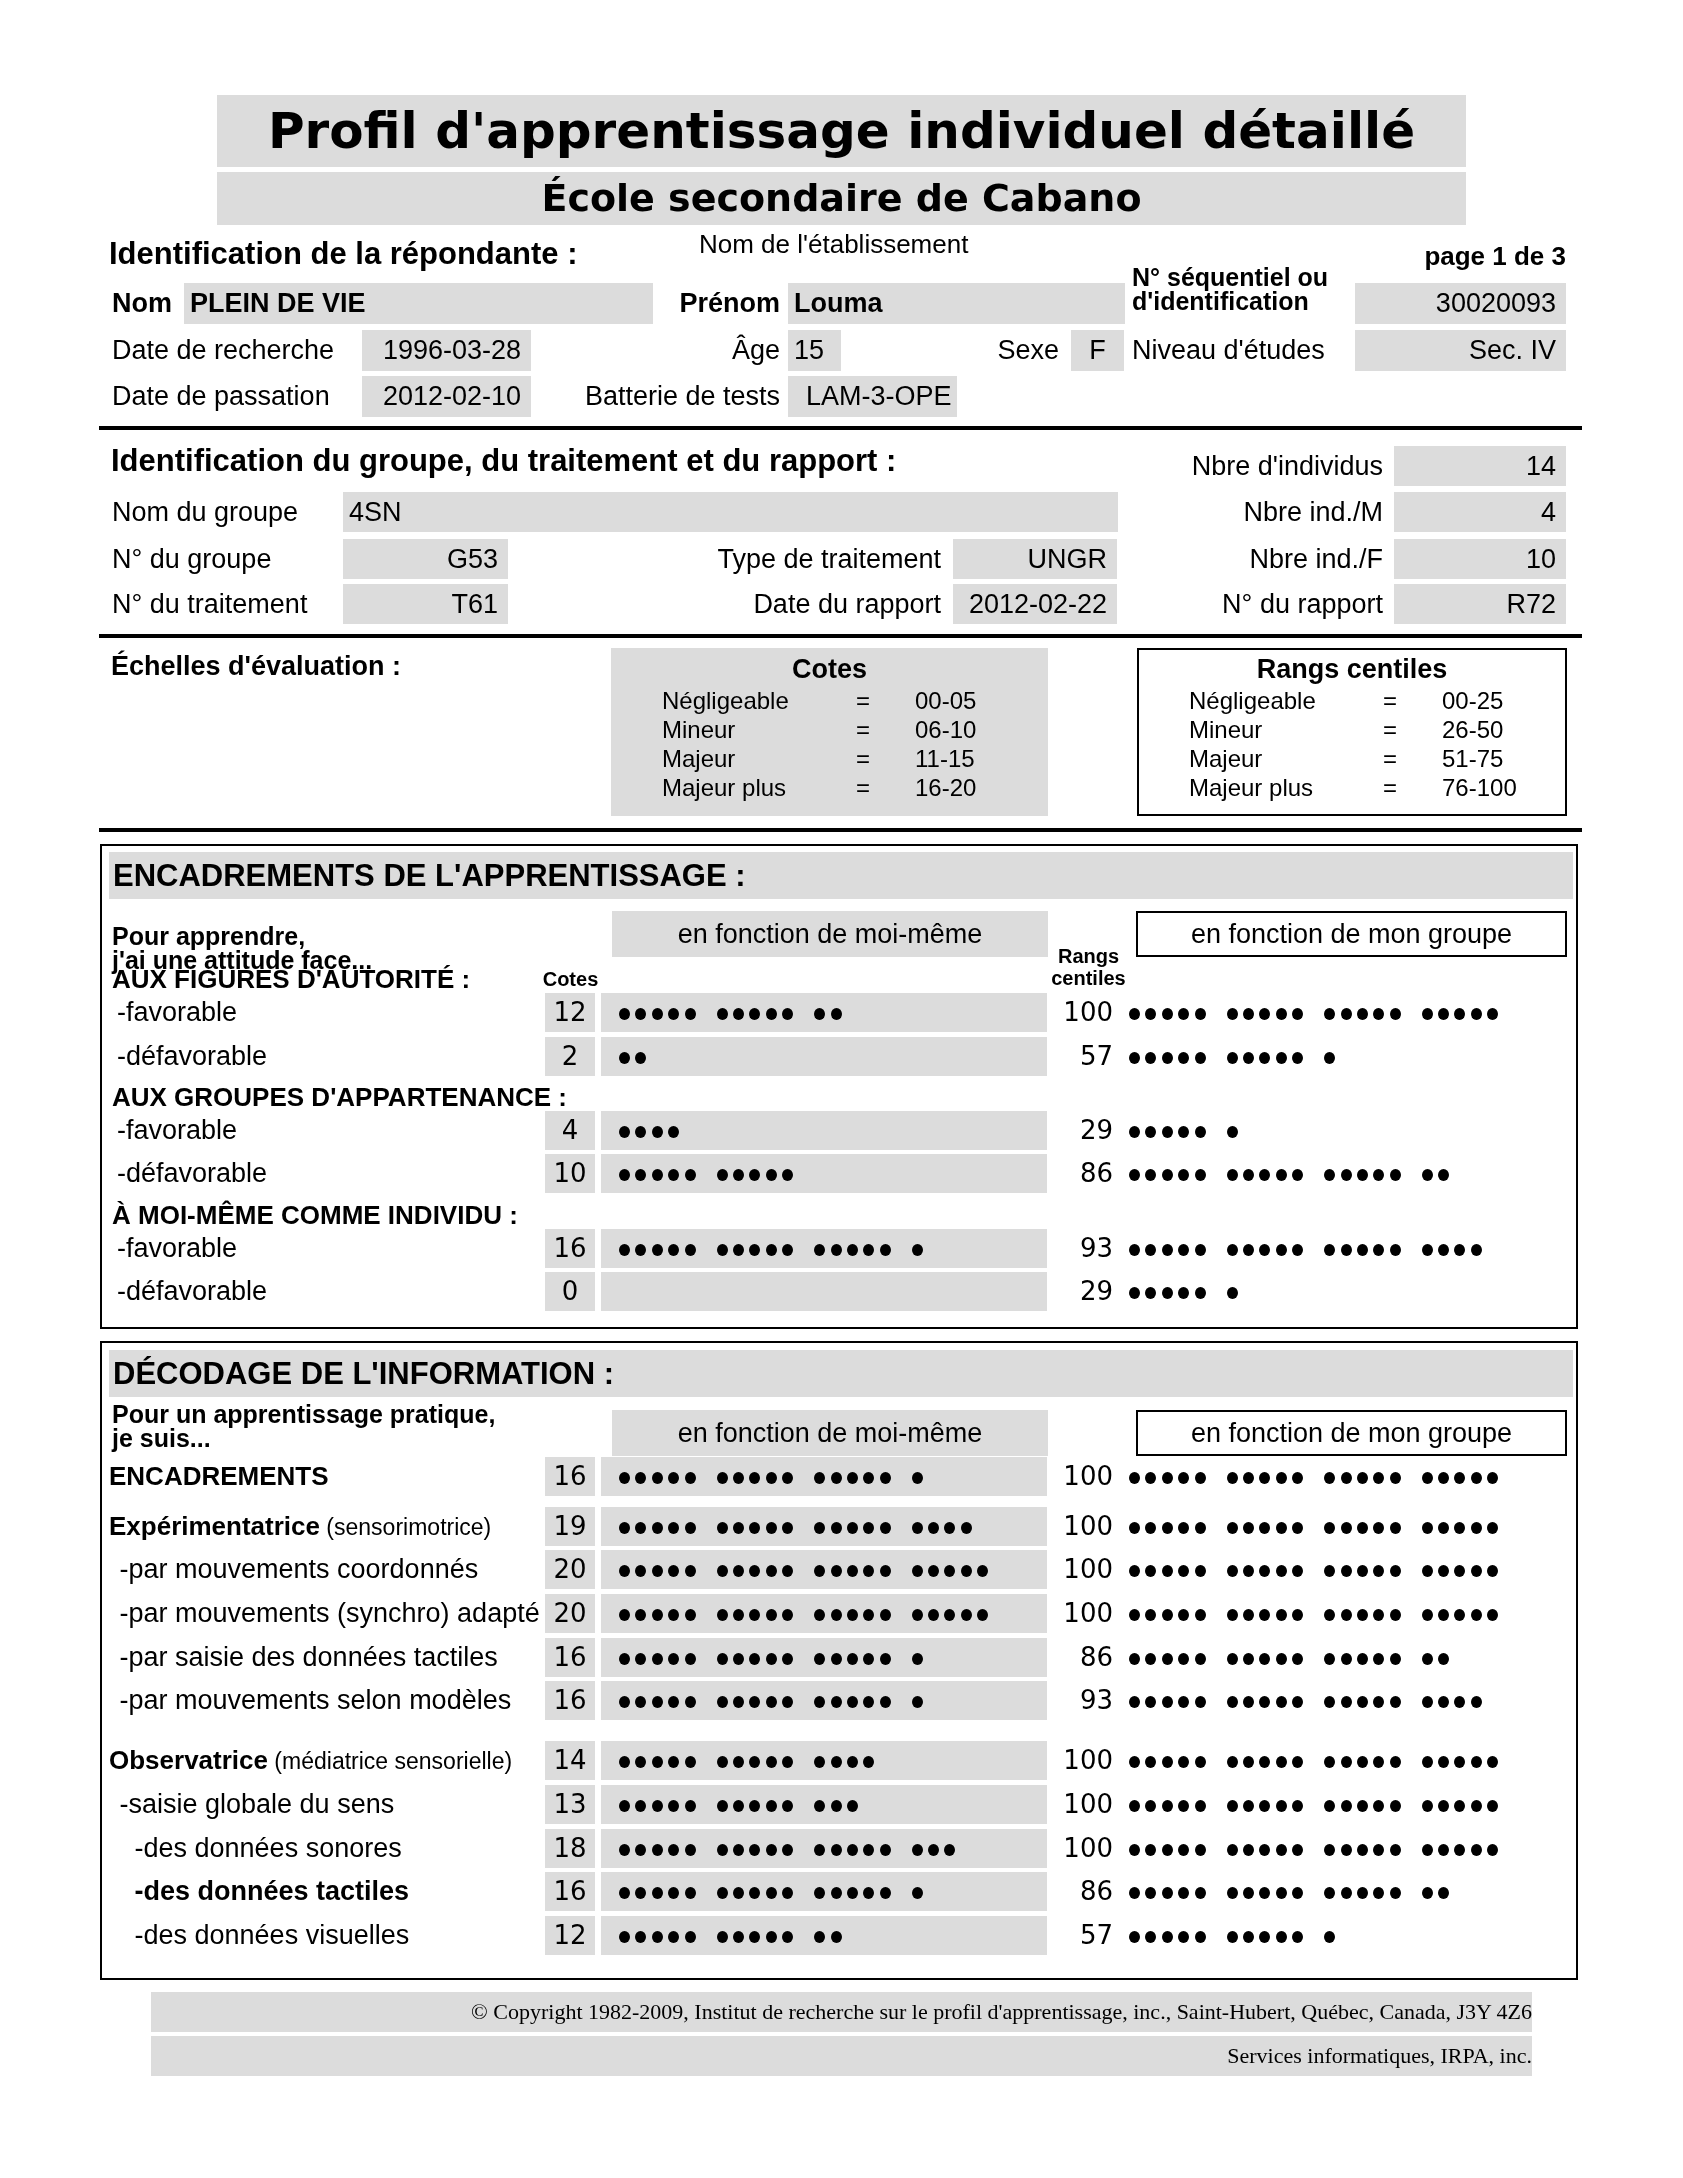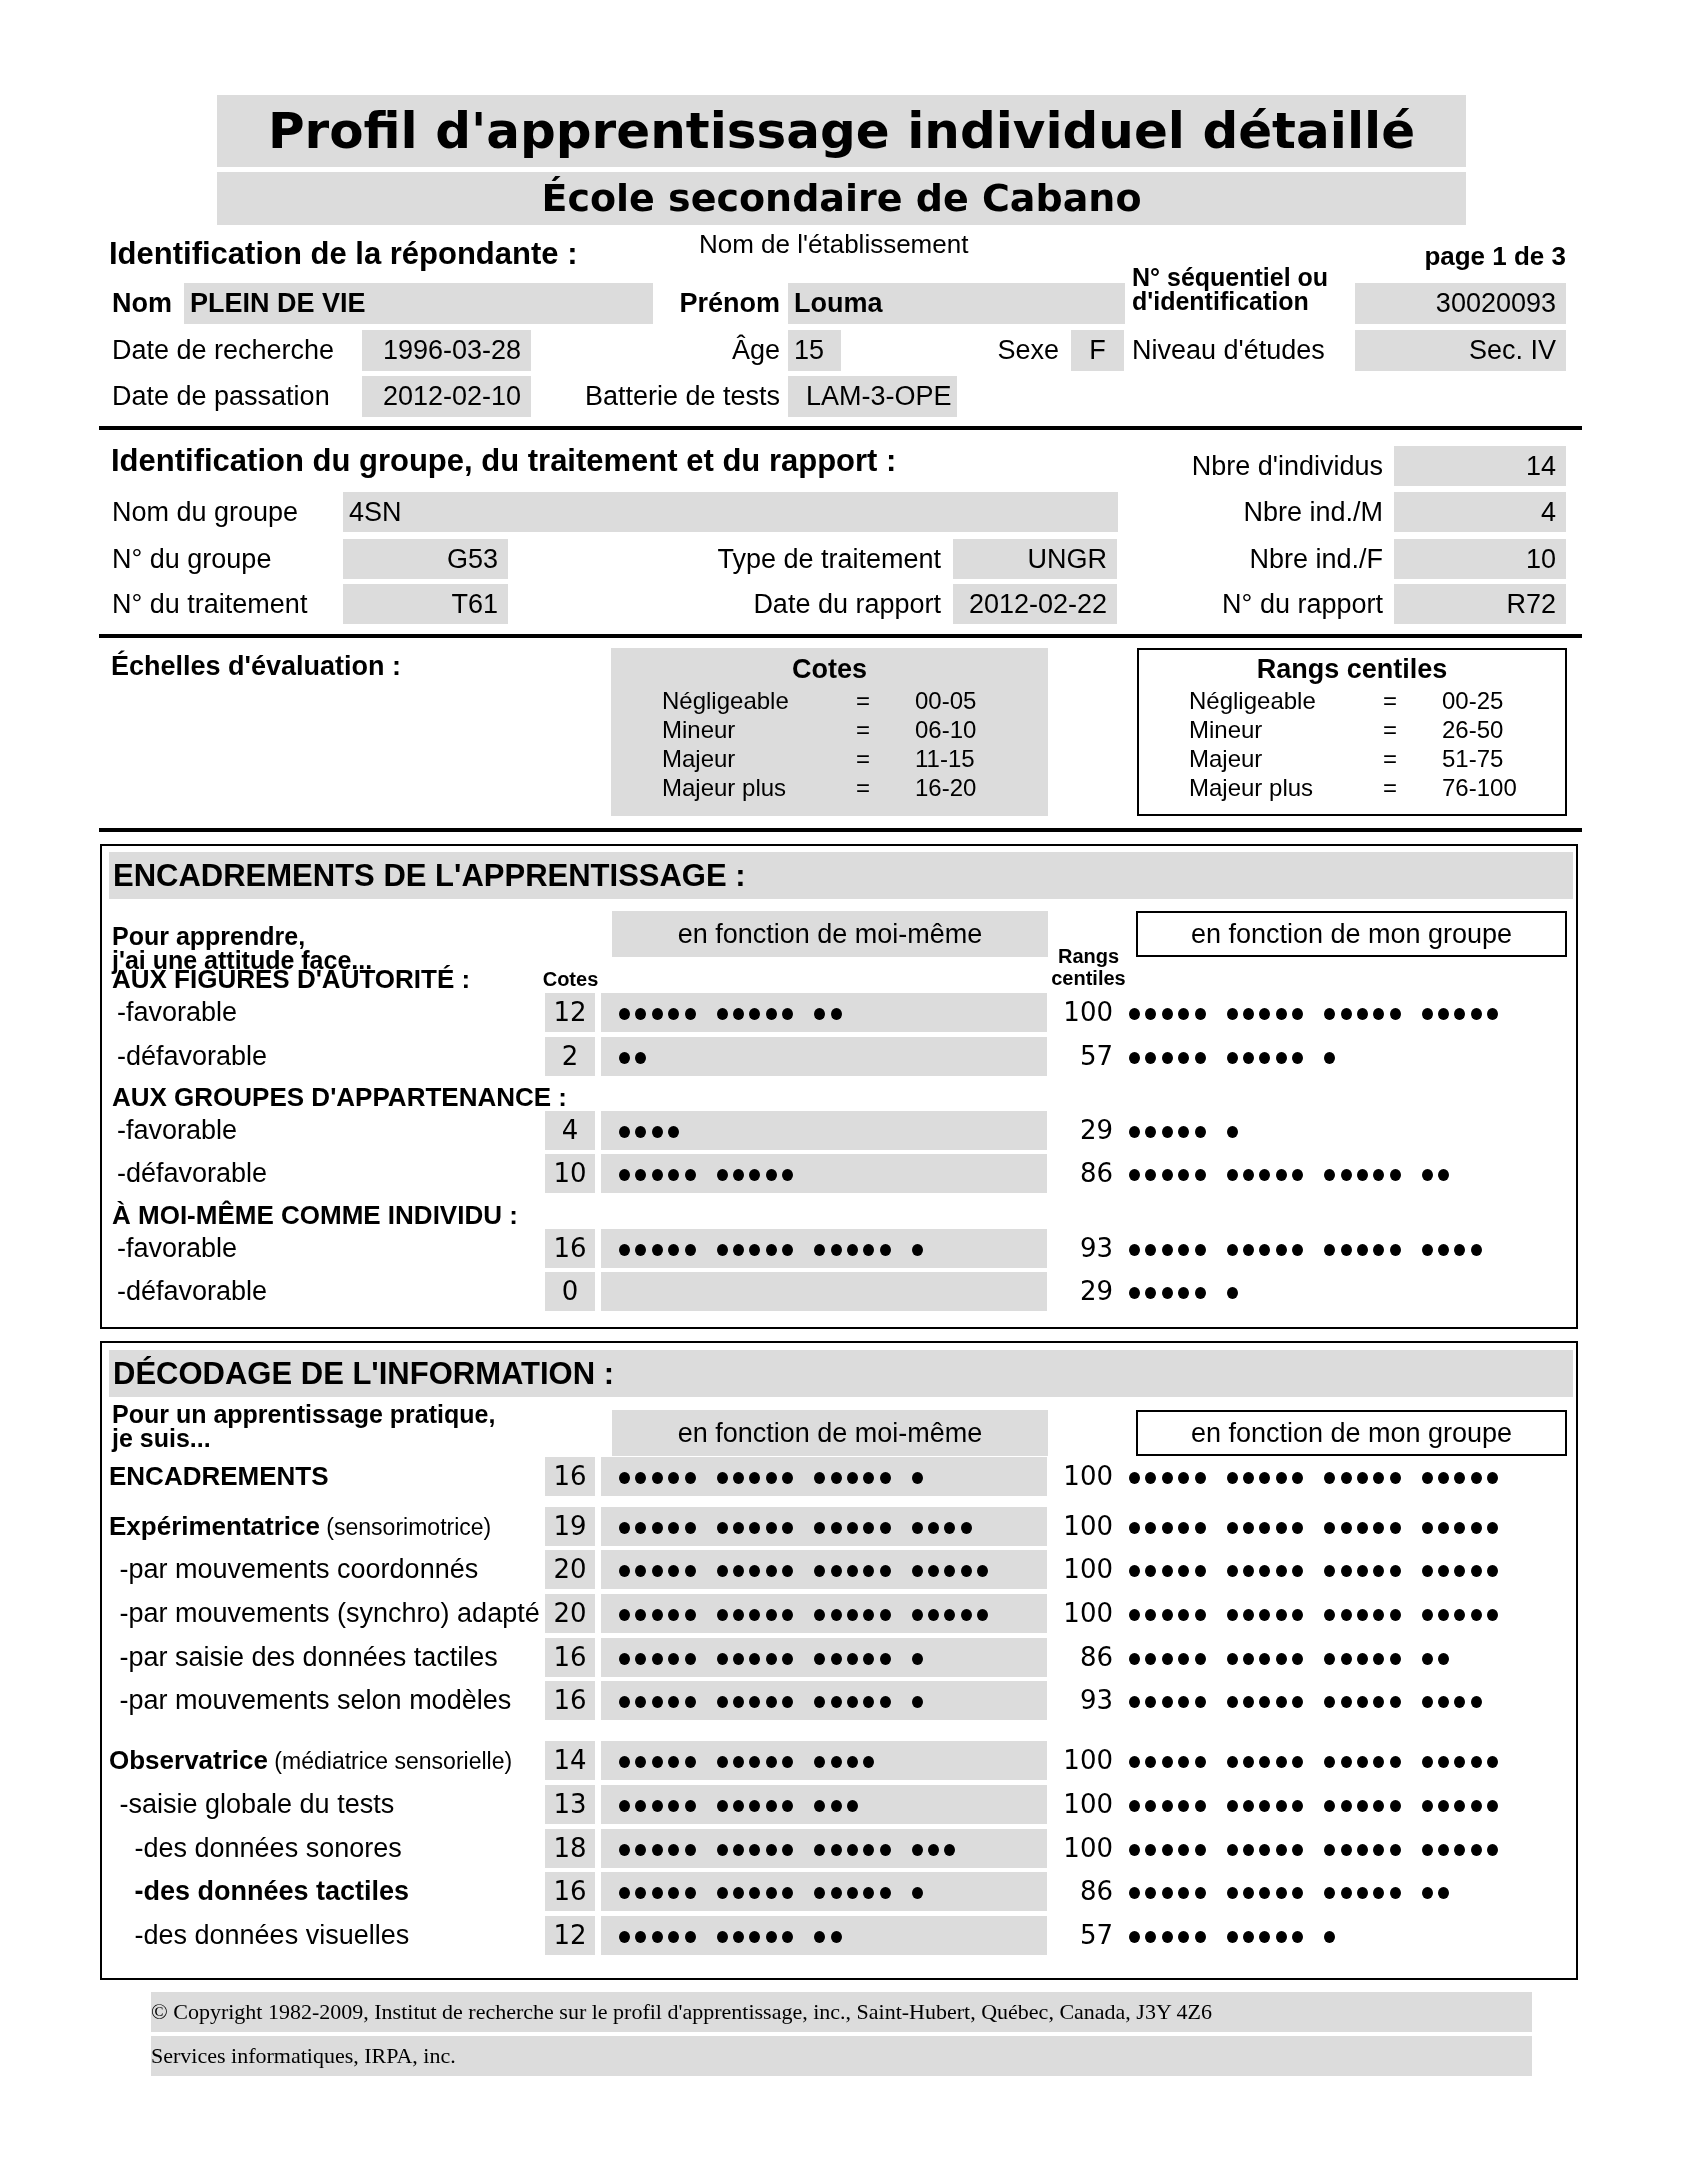--- a/index.html
+++ b/index.html
@@ -28,21 +28,21 @@
   .cat { font-size:26px; font-weight:bold; white-space:nowrap; }
   .rowlbl { font-size:27px; white-space:nowrap; line-height:39px; }
   .rowlbl .sub { font-size:23px; font-weight:normal; }
   .cote { font-family:"DejaVu Sans", sans-serif; font-size:26px; text-align:center; line-height:39px; }
   .bar { line-height:39px; padding-left:18px; box-sizing:border-box; }
   .cent { font-family:"DejaVu Sans", sans-serif; font-size:26px; text-align:right; line-height:39px; width:59px; }
   .dots { line-height:39px; white-space:nowrap; }
   .dot { display:inline-block; width:11px; height:12px; border-radius:50%; background:#000;
          margin-right:5.4px; vertical-align:middle; }
   .dot.g { margin-right:21px; }
-  .foot { font-family:"Liberation Serif", serif; font-size:22px; text-align:left; }
+  .foot { font-family:"Liberation Serif", serif; font-size:22px; text-align:right; }
 </style>
 </head>
 <body>
 
 <div class="abs gray title" style="left:217px;top:95px;width:1249px;height:72px;">Profil d'apprentissage individuel détaillé</div>
 <div class="abs gray subtitle" style="left:217px;top:172px;width:1249px;height:53px;">École secondaire de Cabano</div>
 
 <div class="abs h2" style="left:109px;top:236px;">Identification de la répondante :</div>
 <div class="abs lbl" style="left:699px;top:224px;font-size:26px;">Nom de l'établissement</div>
 <div class="abs lblb" style="left:1287px;top:236px;width:279px;text-align:right;font-size:26px;">page 1 de 3</div>
@@ -241,21 +241,21 @@
     <div class="abs rowlbl" style="left:112px;top:1681px;width:428px;overflow:hidden;"><span style="white-space:pre;"> -par mouvements selon modèles</span></div>
     <div class="abs gray cote" style="left:545px;top:1681px;width:50px;height:39px;">16</div>
     <div class="abs gray bar" style="left:601px;top:1681px;width:446px;height:39px;"><span><span class="dot"></span><span class="dot"></span><span class="dot"></span><span class="dot"></span><span class="dot g"></span><span class="dot"></span><span class="dot"></span><span class="dot"></span><span class="dot"></span><span class="dot g"></span><span class="dot"></span><span class="dot"></span><span class="dot"></span><span class="dot"></span><span class="dot g"></span><span class="dot"></span></span></div>
     <div class="abs cent" style="left:1054px;top:1681px;">93</div>
     <div class="abs dots" style="left:1129px;top:1681px;"><span><span class="dot"></span><span class="dot"></span><span class="dot"></span><span class="dot"></span><span class="dot g"></span><span class="dot"></span><span class="dot"></span><span class="dot"></span><span class="dot"></span><span class="dot g"></span><span class="dot"></span><span class="dot"></span><span class="dot"></span><span class="dot"></span><span class="dot g"></span><span class="dot"></span><span class="dot"></span><span class="dot"></span><span class="dot"></span></span></div>
     <div class="abs rowlbl" style="left:109px;top:1741px;width:431px;overflow:hidden;font-weight:bold;font-size:26px;"><span style="white-space:pre;">Observatrice</span><span class="sub"> (médiatrice sensorielle)</span></div>
     <div class="abs gray cote" style="left:545px;top:1741px;width:50px;height:39px;">14</div>
     <div class="abs gray bar" style="left:601px;top:1741px;width:446px;height:39px;"><span><span class="dot"></span><span class="dot"></span><span class="dot"></span><span class="dot"></span><span class="dot g"></span><span class="dot"></span><span class="dot"></span><span class="dot"></span><span class="dot"></span><span class="dot g"></span><span class="dot"></span><span class="dot"></span><span class="dot"></span><span class="dot"></span></span></div>
     <div class="abs cent" style="left:1054px;top:1741px;">100</div>
     <div class="abs dots" style="left:1129px;top:1741px;"><span><span class="dot"></span><span class="dot"></span><span class="dot"></span><span class="dot"></span><span class="dot g"></span><span class="dot"></span><span class="dot"></span><span class="dot"></span><span class="dot"></span><span class="dot g"></span><span class="dot"></span><span class="dot"></span><span class="dot"></span><span class="dot"></span><span class="dot g"></span><span class="dot"></span><span class="dot"></span><span class="dot"></span><span class="dot"></span><span class="dot g"></span></span></div>
-    <div class="abs rowlbl" style="left:112px;top:1785px;width:428px;overflow:hidden;"><span style="white-space:pre;"> -saisie globale du tests</span></div>
+    <div class="abs rowlbl" style="left:112px;top:1785px;width:428px;overflow:hidden;"><span style="white-space:pre;"> -saisie globale du sens</span></div>
     <div class="abs gray cote" style="left:545px;top:1785px;width:50px;height:39px;">13</div>
     <div class="abs gray bar" style="left:601px;top:1785px;width:446px;height:39px;"><span><span class="dot"></span><span class="dot"></span><span class="dot"></span><span class="dot"></span><span class="dot g"></span><span class="dot"></span><span class="dot"></span><span class="dot"></span><span class="dot"></span><span class="dot g"></span><span class="dot"></span><span class="dot"></span><span class="dot"></span></span></div>
     <div class="abs cent" style="left:1054px;top:1785px;">100</div>
     <div class="abs dots" style="left:1129px;top:1785px;"><span><span class="dot"></span><span class="dot"></span><span class="dot"></span><span class="dot"></span><span class="dot g"></span><span class="dot"></span><span class="dot"></span><span class="dot"></span><span class="dot"></span><span class="dot g"></span><span class="dot"></span><span class="dot"></span><span class="dot"></span><span class="dot"></span><span class="dot g"></span><span class="dot"></span><span class="dot"></span><span class="dot"></span><span class="dot"></span><span class="dot g"></span></span></div>
     <div class="abs rowlbl" style="left:112px;top:1829px;width:428px;overflow:hidden;"><span style="white-space:pre;">   -des données sonores</span></div>
     <div class="abs gray cote" style="left:545px;top:1829px;width:50px;height:39px;text-align:center;">18</div>
     <div class="abs gray bar" style="left:601px;top:1829px;width:446px;height:39px;"><span><span class="dot"></span><span class="dot"></span><span class="dot"></span><span class="dot"></span><span class="dot g"></span><span class="dot"></span><span class="dot"></span><span class="dot"></span><span class="dot"></span><span class="dot g"></span><span class="dot"></span><span class="dot"></span><span class="dot"></span><span class="dot"></span><span class="dot g"></span><span class="dot"></span><span class="dot"></span><span class="dot"></span></span></div>
     <div class="abs cent" style="left:1054px;top:1829px;">100</div>
     <div class="abs dots" style="left:1129px;top:1829px;"><span><span class="dot"></span><span class="dot"></span><span class="dot"></span><span class="dot"></span><span class="dot g"></span><span class="dot"></span><span class="dot"></span><span class="dot"></span><span class="dot"></span><span class="dot g"></span><span class="dot"></span><span class="dot"></span><span class="dot"></span><span class="dot"></span><span class="dot g"></span><span class="dot"></span><span class="dot"></span><span class="dot"></span><span class="dot"></span><span class="dot g"></span></span></div>
     <div class="abs rowlbl" style="left:112px;top:1872px;width:428px;overflow:hidden;font-weight:bold;"><span style="white-space:pre;">   -des données tactiles</span></div>

